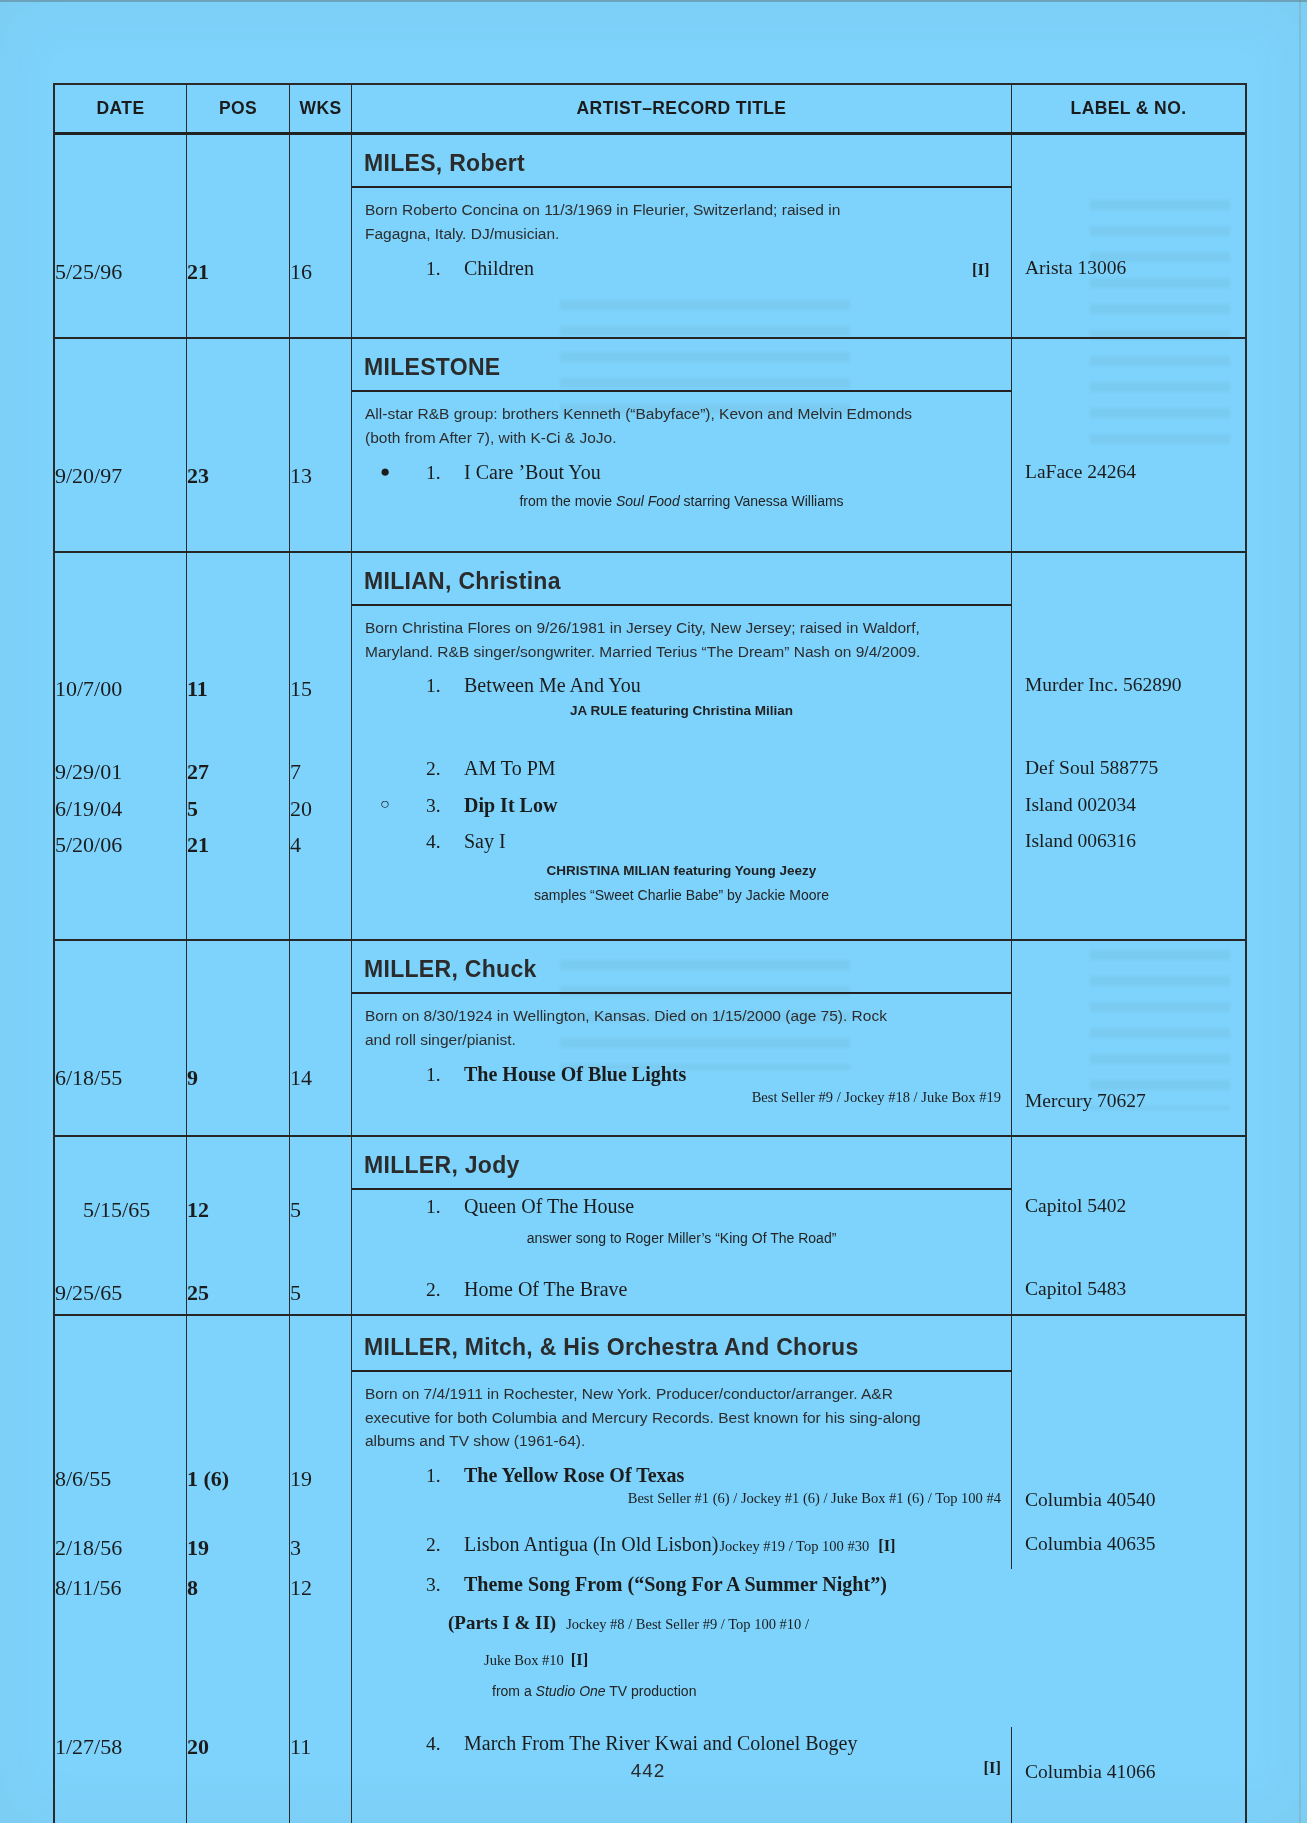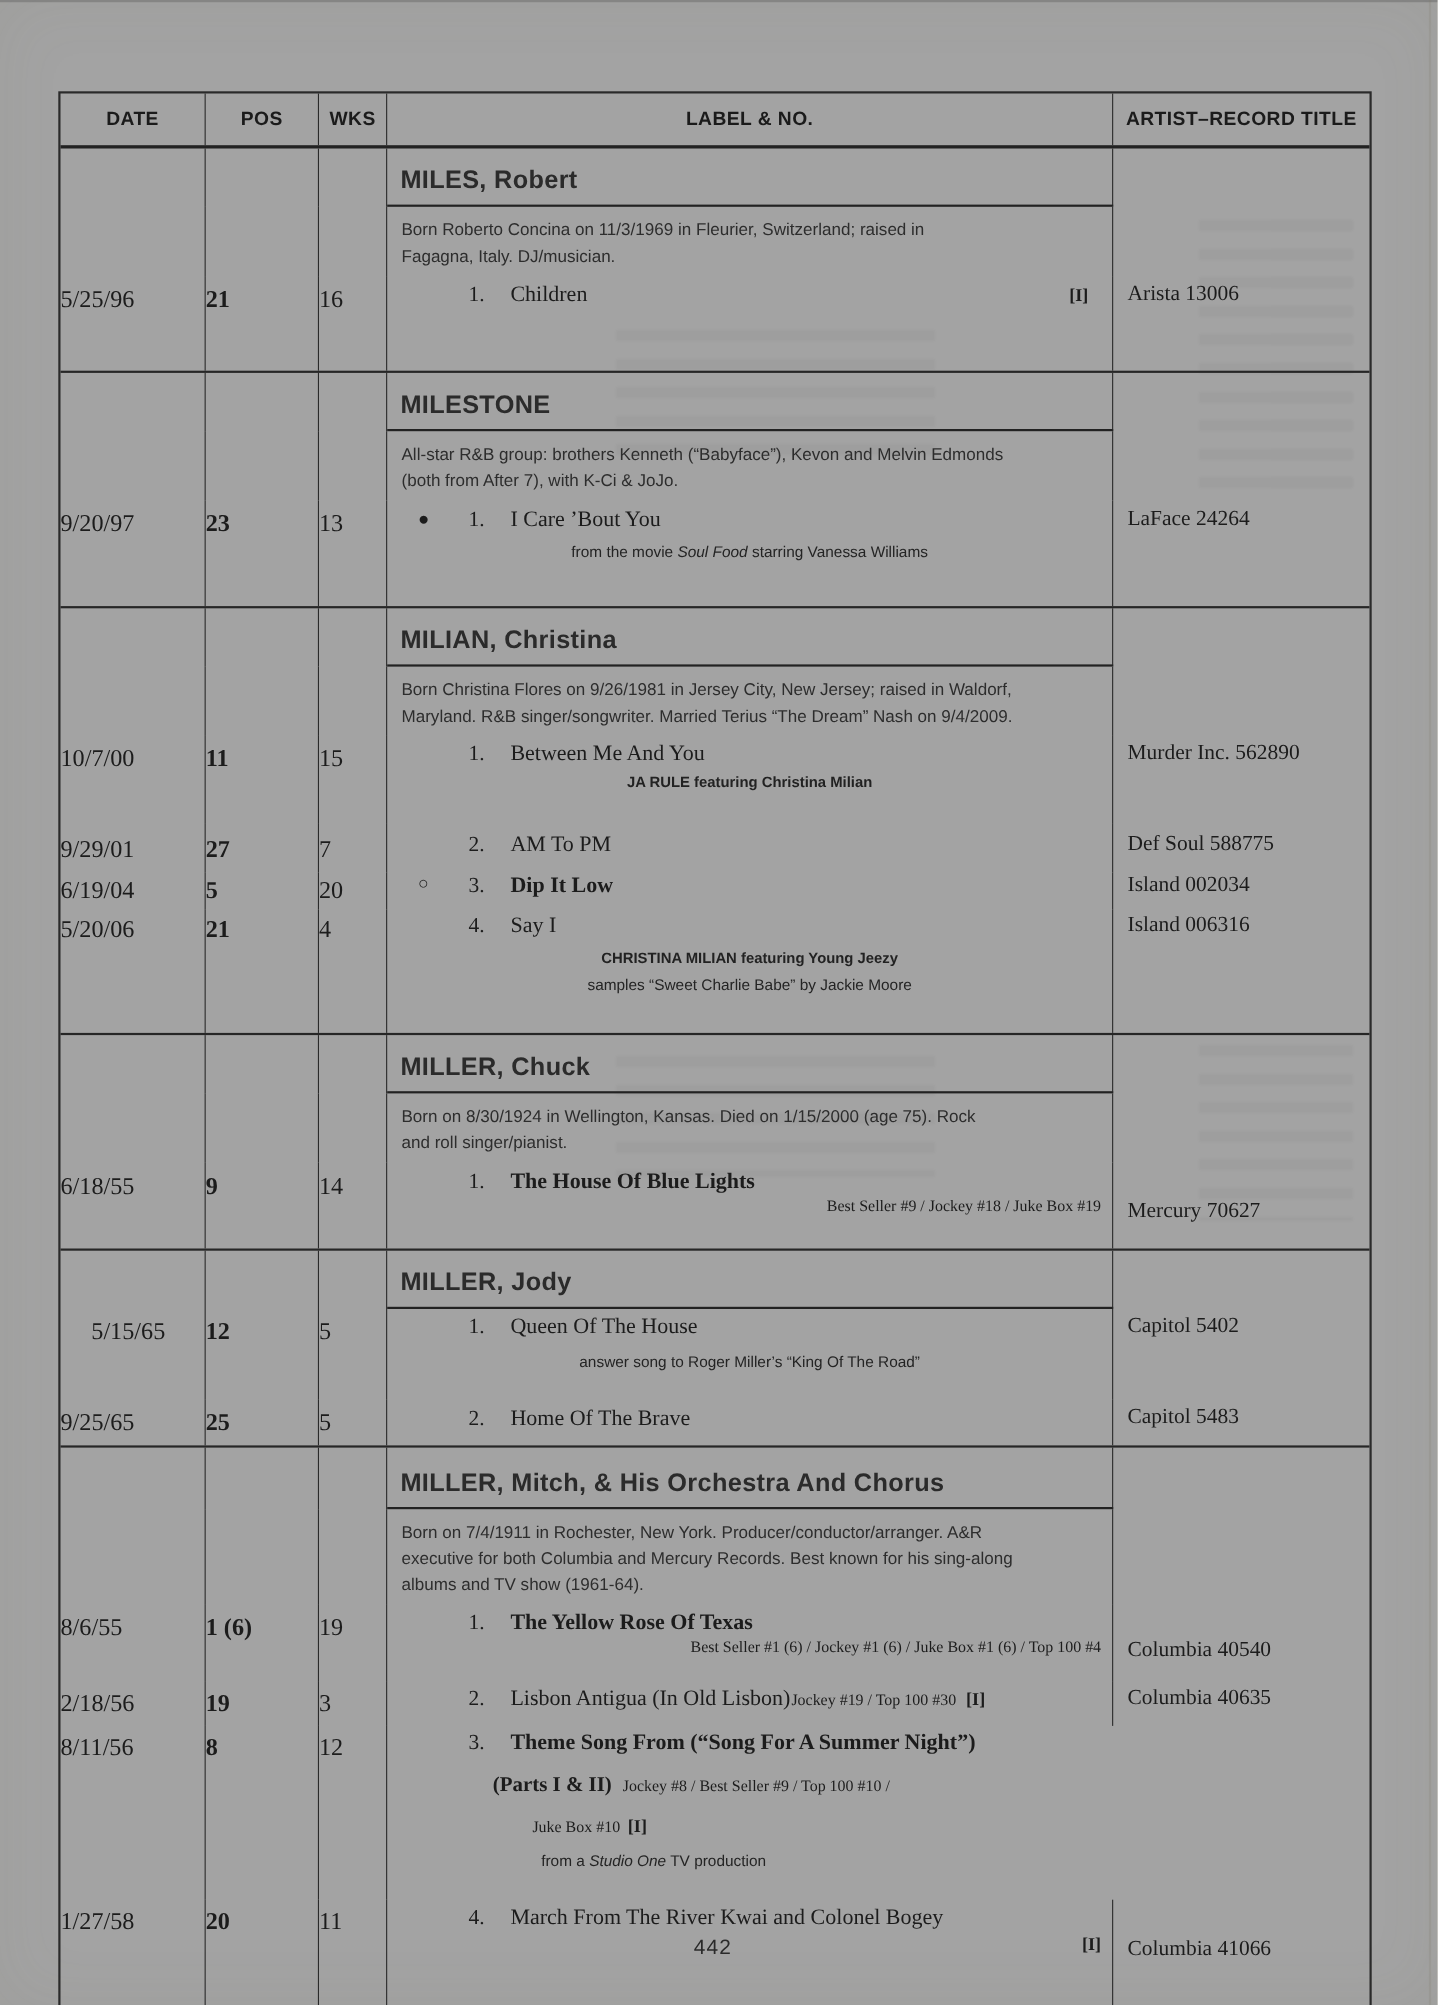--- a/index.html
+++ b/index.html
@@ -1,18 +1,18 @@
 <!DOCTYPE html>
 <html><head>
 <meta charset="utf-8">
 <style>
   html,body { margin:0; padding:0; background:#e8e6df; }
   .page {
     position:relative; width:1307px; height:1823px;
-    background:#a3a3a3;
+    background:#7dd3fc;
     font-family:"Liberation Serif", serif;
     color:#1c1c1c; overflow:hidden;
     box-shadow:inset 0 0 60px rgba(120,110,90,0.08);
   }
   .scan-edge-top { position:absolute; left:0; top:0; width:100%; height:2px; background:rgba(80,80,80,0.35); }
   .scan-edge-right { position:absolute; right:6px; top:0; width:2px; height:100%; background:rgba(120,115,100,0.18); }
 
   .tbl {
     position:absolute; left:53px; top:83px; width:1190px;
     border:2px solid #2a2a2a; box-sizing:content-box; background:transparent;
@@ -90,22 +90,22 @@
   <div class="ghost" style="left:560px; top:300px; width:290px; height:130px;"></div>
   <div class="ghost" style="left:560px; top:960px; width:290px; height:110px;"></div>
   <div class="ghost" style="left:1090px; top:950px; width:140px; height:160px;"></div>
 
   <div class="tbl">
 
     <div class="row hdr">
       <div class="c">DATE</div>
       <div class="c">POS</div>
       <div class="c">WKS</div>
+      <div class="c">ARTIST–RECORD TITLE</div>
       <div class="c">LABEL &amp; NO.</div>
-      <div class="c">ARTIST–RECORD TITLE</div>
     </div>
 
     <div class="section">
       <div class="row">
         <div class="c"></div>
           <div class="c"></div>
           <div class="c"></div>
         <div class="c artist-cell"><span class="artist-name">MILES, Robert</span></div>
         <div class="c"></div>
       </div>

